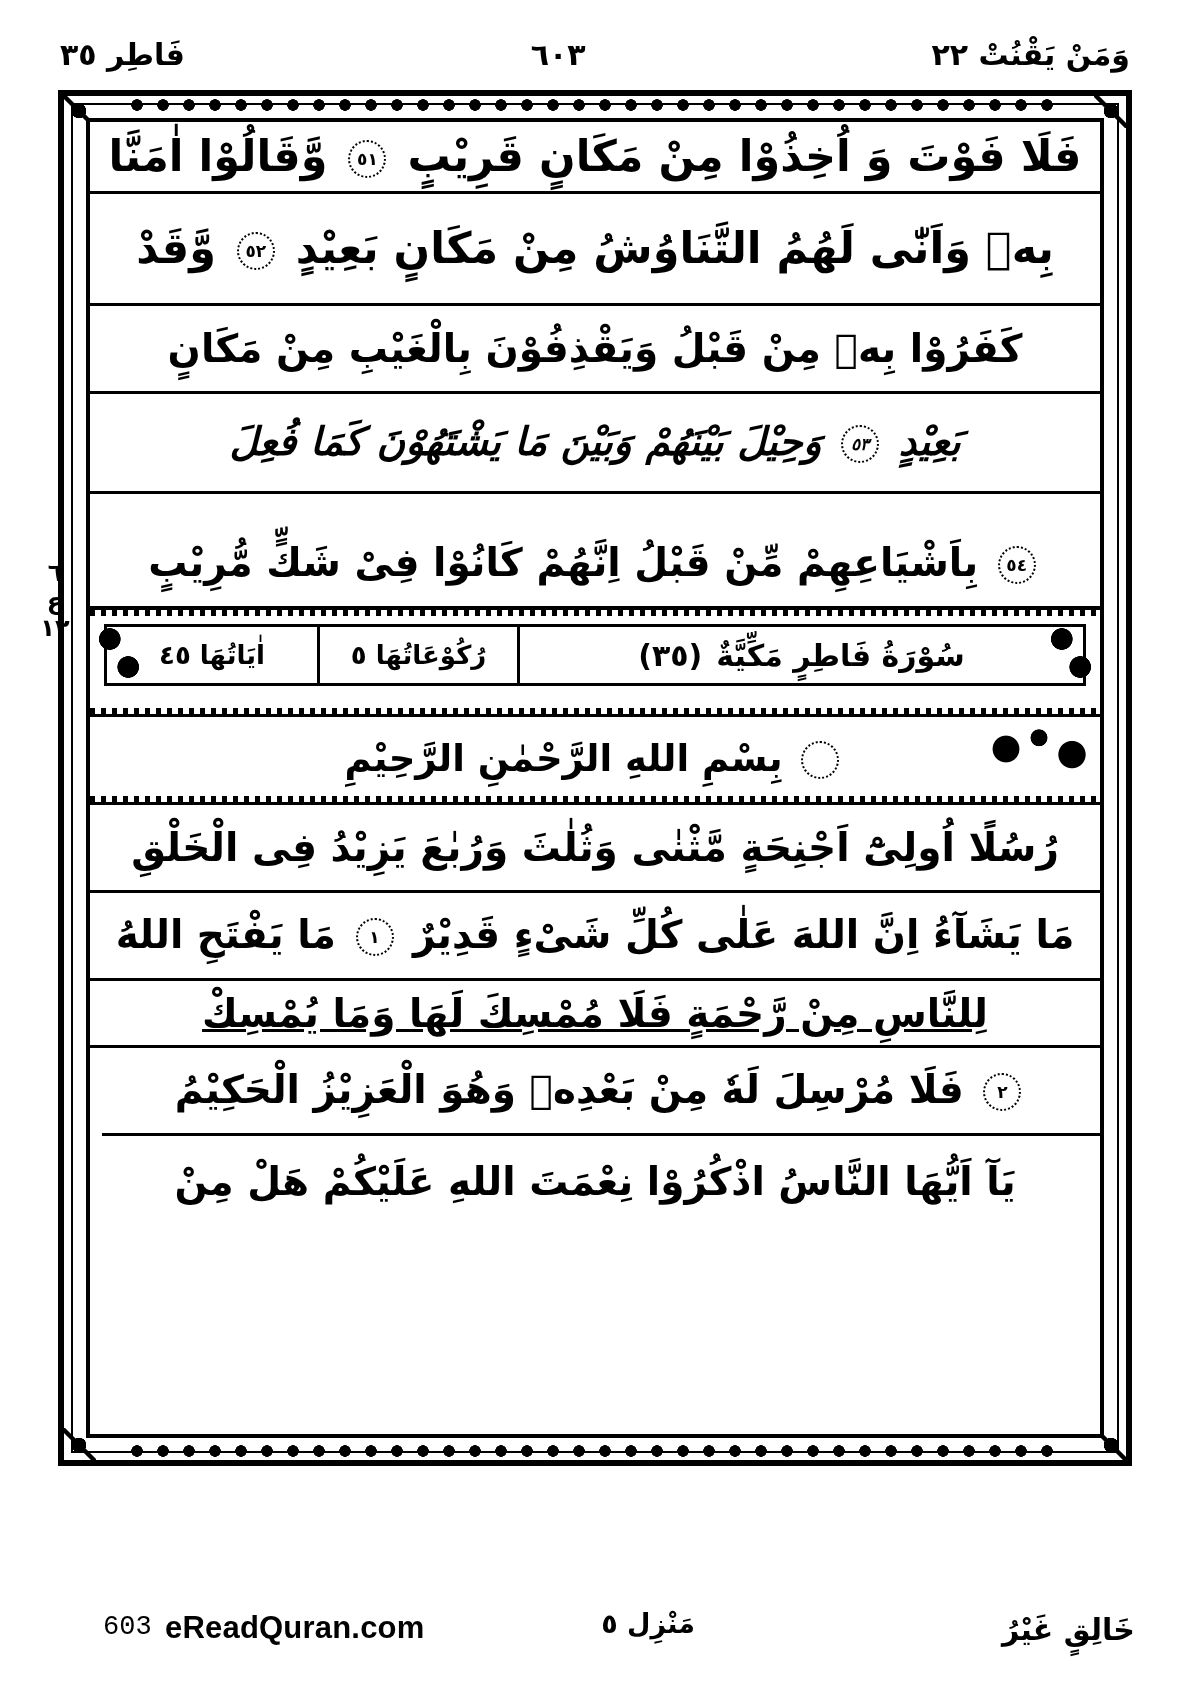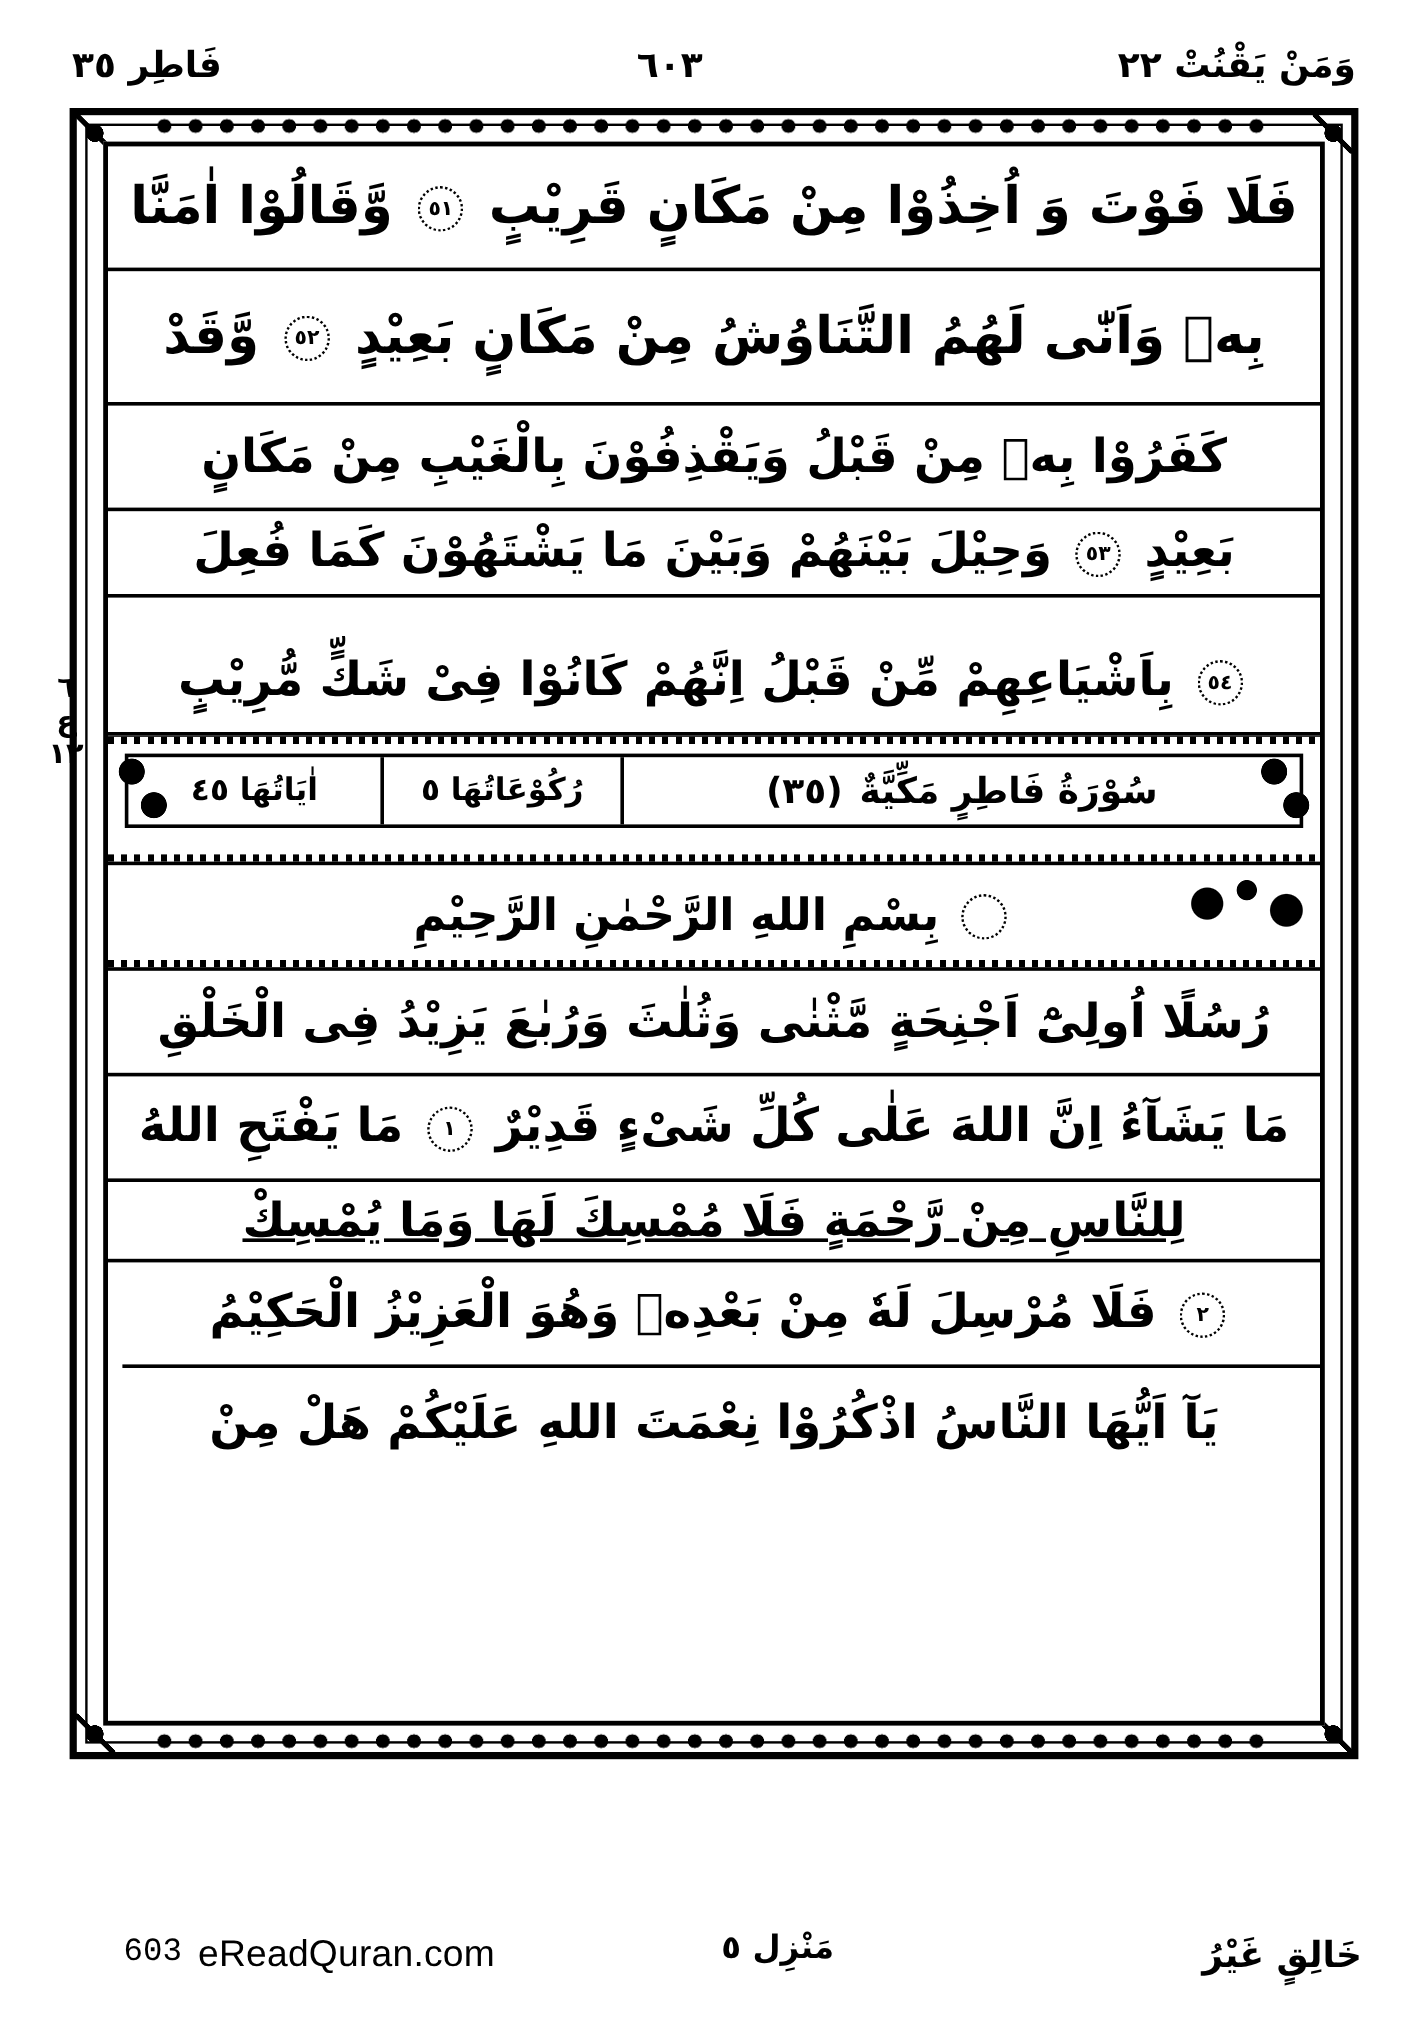--- a/index.html
+++ b/index.html
@@ -247,21 +247,21 @@
     right: 440px;
     top: 6px;
   }
   .footer-brand {
     position: absolute;
     left: 110px;
     top: 8px;
     direction: ltr;
     font-family: "Liberation Sans", sans-serif;
     font-size: 31px;
-    font-weight: 400;
+    font-weight: 700;
     color: #000;
     letter-spacing: 0.2px;
   }
   .footer-pageno {
     position: absolute;
     left: 0px;
     top: 10px;
     direction: ltr;
     font-family: Liberation Mono, monospace;
     font-size: 27px;
@@ -294,41 +294,41 @@
   <span class="corner bl"></span>
   <span class="corner br"></span>
   <span class="edge-orn" style="top:2px;left:60px;right:60px;height:14px;"></span>
   <span class="edge-orn" style="bottom:2px;left:60px;right:60px;height:14px;"></span>
 </div>
 
 <div class="frame-inner"></div>
 
 <div class="lines">
 
-  <div class="aline" style="height:104px;">
+  <div class="aline" style="height:72px;">
     <span class="atext">
       <span>فَلَا فَوْتَ وَ اُخِذُوْا مِنْ مَكَانٍ قَرِيْبٍ</span>
       <span class="vnum">٥١</span>
       <span>وَّقَالُوْا اٰمَنَّا</span>
     </span>
   </div>
 
   <div class="aline" style="height:112px;">
     <span class="atext">
       <span>بِهٖ وَاَنّٰى لَهُمُ التَّنَاوُشُ مِنْ مَكَانٍ بَعِيْدٍ</span>
       <span class="vnum">٥٢</span>
       <span>وَّقَدْ</span>
     </span>
   </div>
 
   <div class="aline" style="height:88px;">
     <span class="atext sm">كَفَرُوْا بِهٖ مِنْ قَبْلُ وَيَقْذِفُوْنَ بِالْغَيْبِ مِنْ مَكَانٍ</span>
   </div>
 
-  <div class="aline" style="height:72px;">
+  <div class="aline" style="height:100px;font-style:italic;">
     <span class="atext sm">
       <span>بَعِيْدٍ</span>
       <span class="vnum">٥٣</span>
       <span>وَحِيْلَ بَيْنَهُمْ وَبَيْنَ مَا يَشْتَهُوْنَ كَمَا فُعِلَ</span>
     </span>
   </div>
 
   <div class="aline" style="height:88px;margin-top:27px;">
     <span class="atext sm">
       <span class="vnum">٥٤</span>

